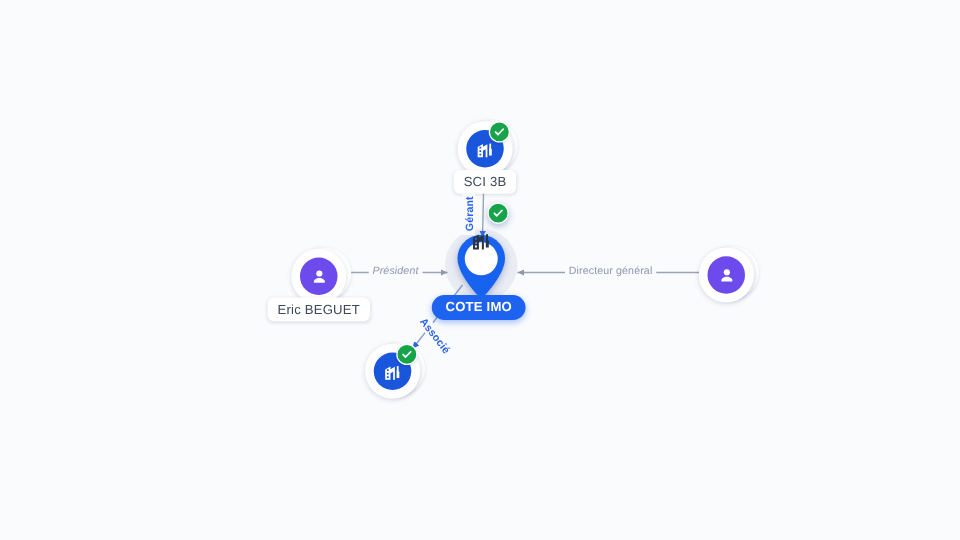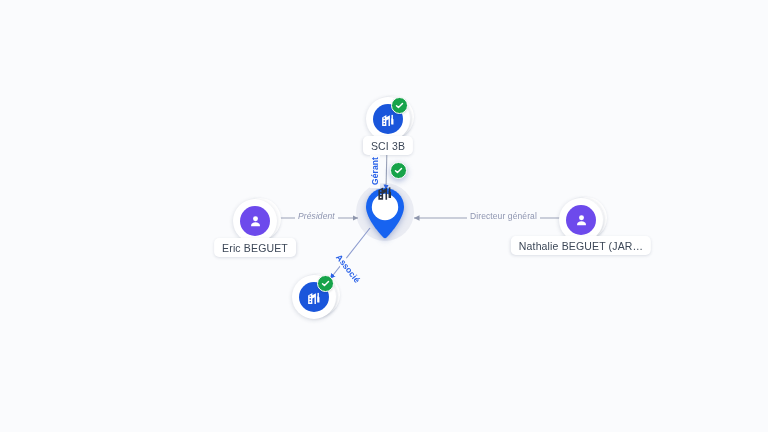--- a/index.html
+++ b/index.html
@@ -224,21 +224,20 @@
     <div class="stack s2"></div>
     <div class="chip">
       <div class="disc person">
         <svg width="17" height="17" viewBox="0 0 24 24">
           <circle cx="12" cy="8.2" r="3.5" fill="#ffffff"></circle>
           <path fill="#ffffff" d="M12 13.2c-3.6 0-6.2 2-6.2 4.2v1.2h12.4v-1.2c0-2.2-2.6-4.2-6.2-4.2z"></path>
         </svg>
       </div>
     </div>
   </div>
-  <div class="label" style="left:581px; top:236px;">Nathalie BEGUET (JAR…</div>
 
   <div class="node" style="left:314px; top:297px;">
     <div class="node-hit"></div>
     <div class="stack s1"></div>
     <div class="stack s2"></div>
     <div class="chip">
       <div class="disc company">
         <svg width="17" height="17" viewBox="0 0 24 24">
           <path fill="#ffffff" d="M3 21V9.2l6-3.4v3.1l5-2.8V21h-2v-9.2l-3 1.7V21H3zm2-2h2v-2H5v2zm0-4h2v-2H5v2zm0-4h2V9H5v2zm11 8V10.1l3 1.7V19h-3z"></path>
           <rect x="16.2" y="5.5" width="2" height="13" fill="#ffffff"></rect>
@@ -266,22 +265,23 @@
           <rect x="16.2" y="5.5" width="2" height="13" fill="#2b3340"></rect>
         </svg>
       </div>
       <div class="pin-verified">
         <svg width="9" height="9" viewBox="0 0 12 12">
           <path d="M2 6.2 L4.6 8.8 L10 3.2" fill="none" stroke="#ffffff" stroke-width="1.9" stroke-linecap="round" stroke-linejoin="round"></path>
         </svg>
       </div>
     </div>
   </div>
+  <div class="label selected" style="left:383px; top:236px;">COTE IMO</div>
 
   <div class="edge-label" style="left:295px; top:211px;font-style:italic;">Président</div>
 
-  <div class="edge-label" style="left:467px; top:211px;">Directeur général</div>
+  <div class="edge-label" style="left:452px; top:211px;">Directeur général</div>
 
   <div class="edge-label active" style="left:370px; top:152px; transform-origin: left top; transform: rotate(-90deg) translate(-36px, 0);">Gérant</div>
 
   <div class="edge-label active" style="left:340px; top:250px; transform-origin: left top; transform: rotate(52deg);">Associé</div>
 
 </div>
 
 </body></html>

